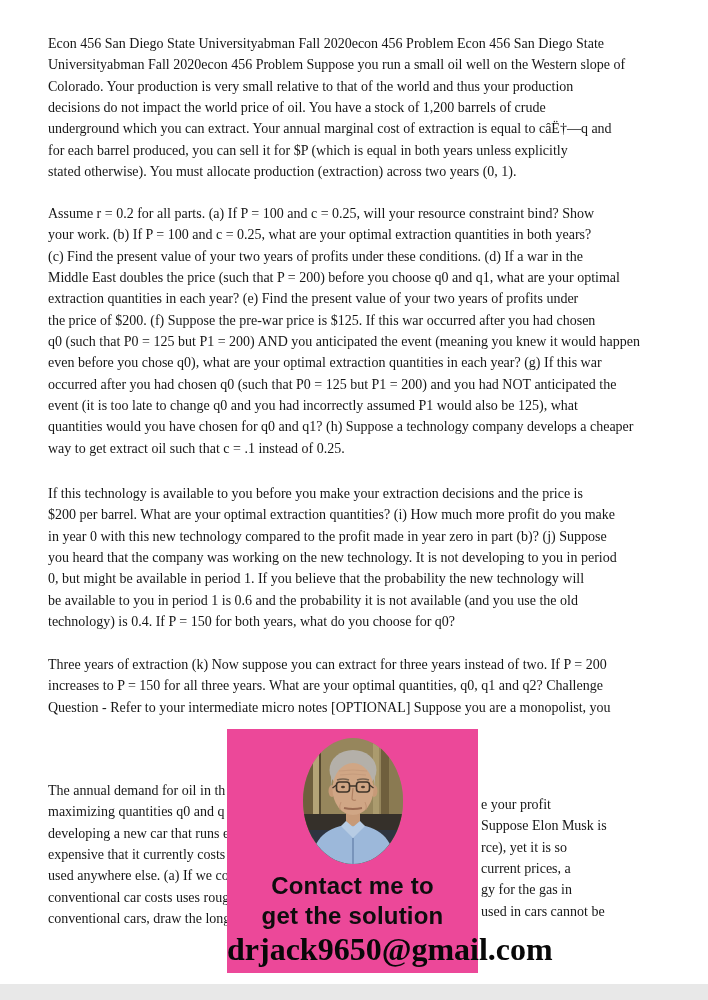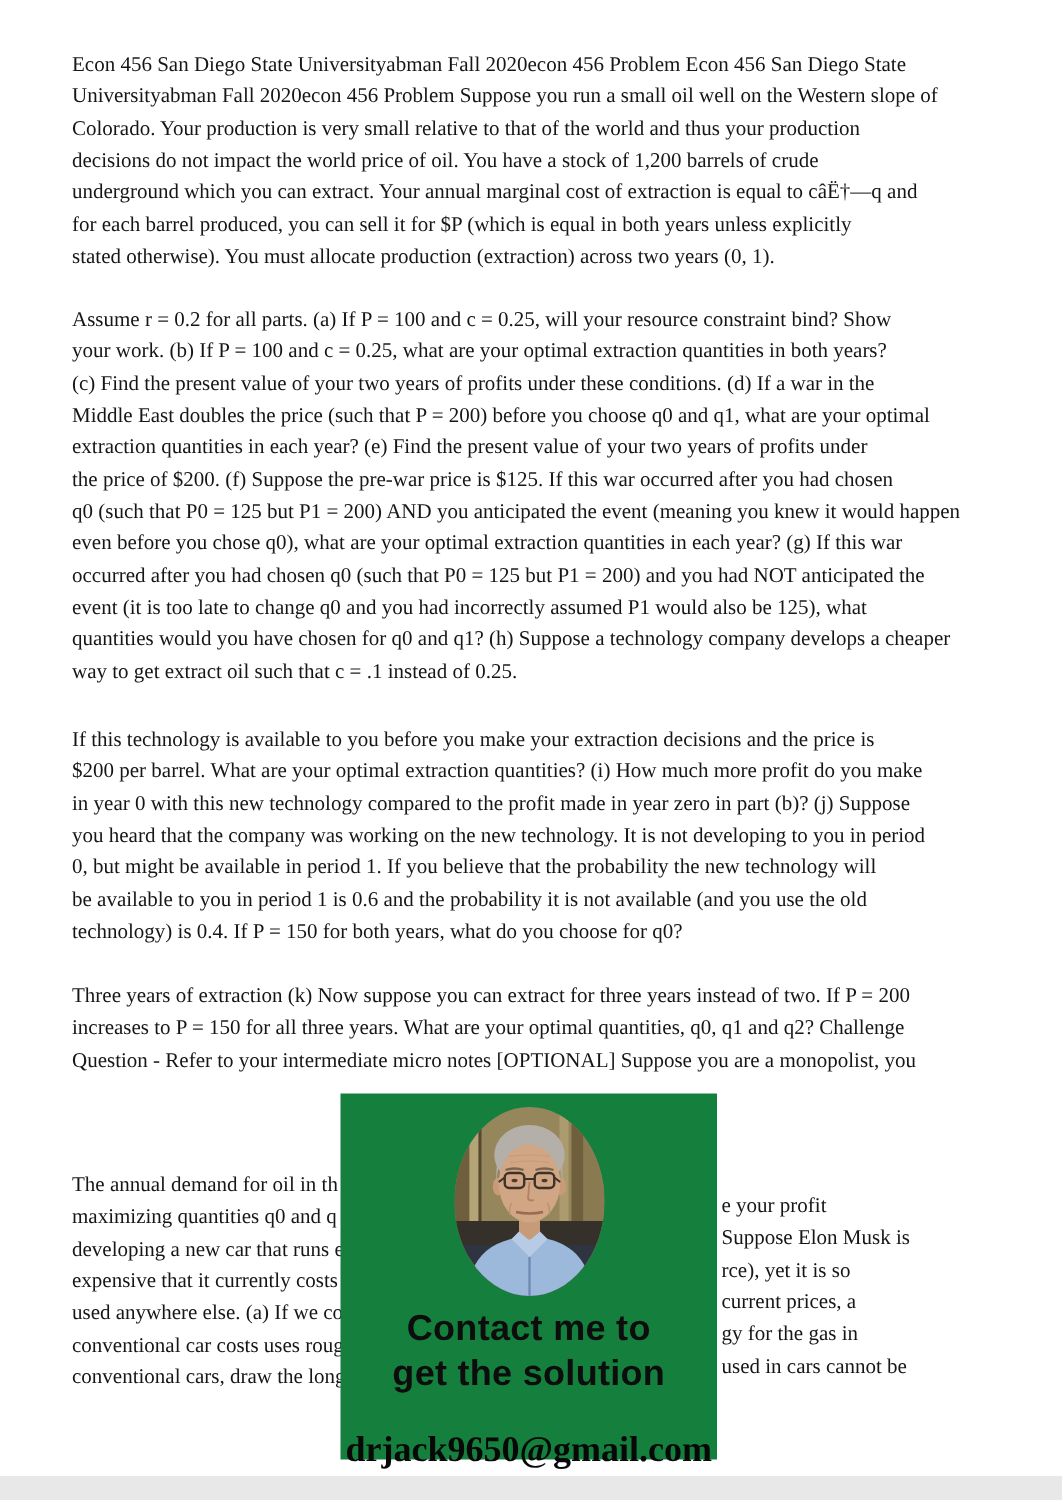--- a/index.html
+++ b/index.html
@@ -18,21 +18,21 @@
     z-index:5;text-align:center;
   }
   .ad svg.photo{display:block;margin:9px auto 0;}
   .ad-l1,.ad-l2{
     font-family:"Liberation Sans",sans-serif;font-weight:bold;
     font-size:24px;line-height:30px;color:#0d0d0d;letter-spacing:0.2px;
   }
   .ad-l1{margin-top:7px;}
   .ad-email{
     font-family:"Liberation Serif",serif;font-weight:bold;
-    font-size:24px;line-height:33px;color:#080808;margin-top:20px;
+    font-size:32px;line-height:33px;color:#080808;margin-top:2px;
   }
 </style>
 </head>
 <body>
 
 <div class="page" style="background: rgb(255, 255, 255); color: rgb(22, 22, 22);">
 
   <div class="para" style="top:33px">
     <div class="ln">Econ 456 San Diego State Universityabman Fall 2020econ 456 Problem Econ 456 San Diego State</div>
     <div class="ln">Universityabman Fall 2020econ 456 Problem Suppose you run a small oil well on the Western slope of</div>
@@ -98,21 +98,21 @@
     <div class="fragline">
       <span>conventional car costs uses roug</span>
       <span class="rfrag">used in cars cannot be</span>
     </div>
     <div class="fragline">
       <span>conventional cars, draw the long</span>
       <span class="rfrag"></span>
     </div>
   </div>
 
-  <div class="ad" style="background: #15803d;">
+  <div class="ad" style="background: #ec4899;">
     <svg class="photo" width="100" height="126" viewBox="0 0 100 126">
       <defs>
         <clipPath id="ovalClip">
             <ellipse cx="50" cy="63" rx="50" ry="63"></ellipse>
           </clipPath>
       </defs>
       <g clip-path="url(#ovalClip)">
         <rect x="0" y="0" width="100" height="126" fill="#96865c"></rect>
         <rect x="0" y="0" width="10" height="126" fill="#6f5f3d"></rect>
         <rect x="10" y="0" width="6" height="126" fill="#b5a477"></rect>

